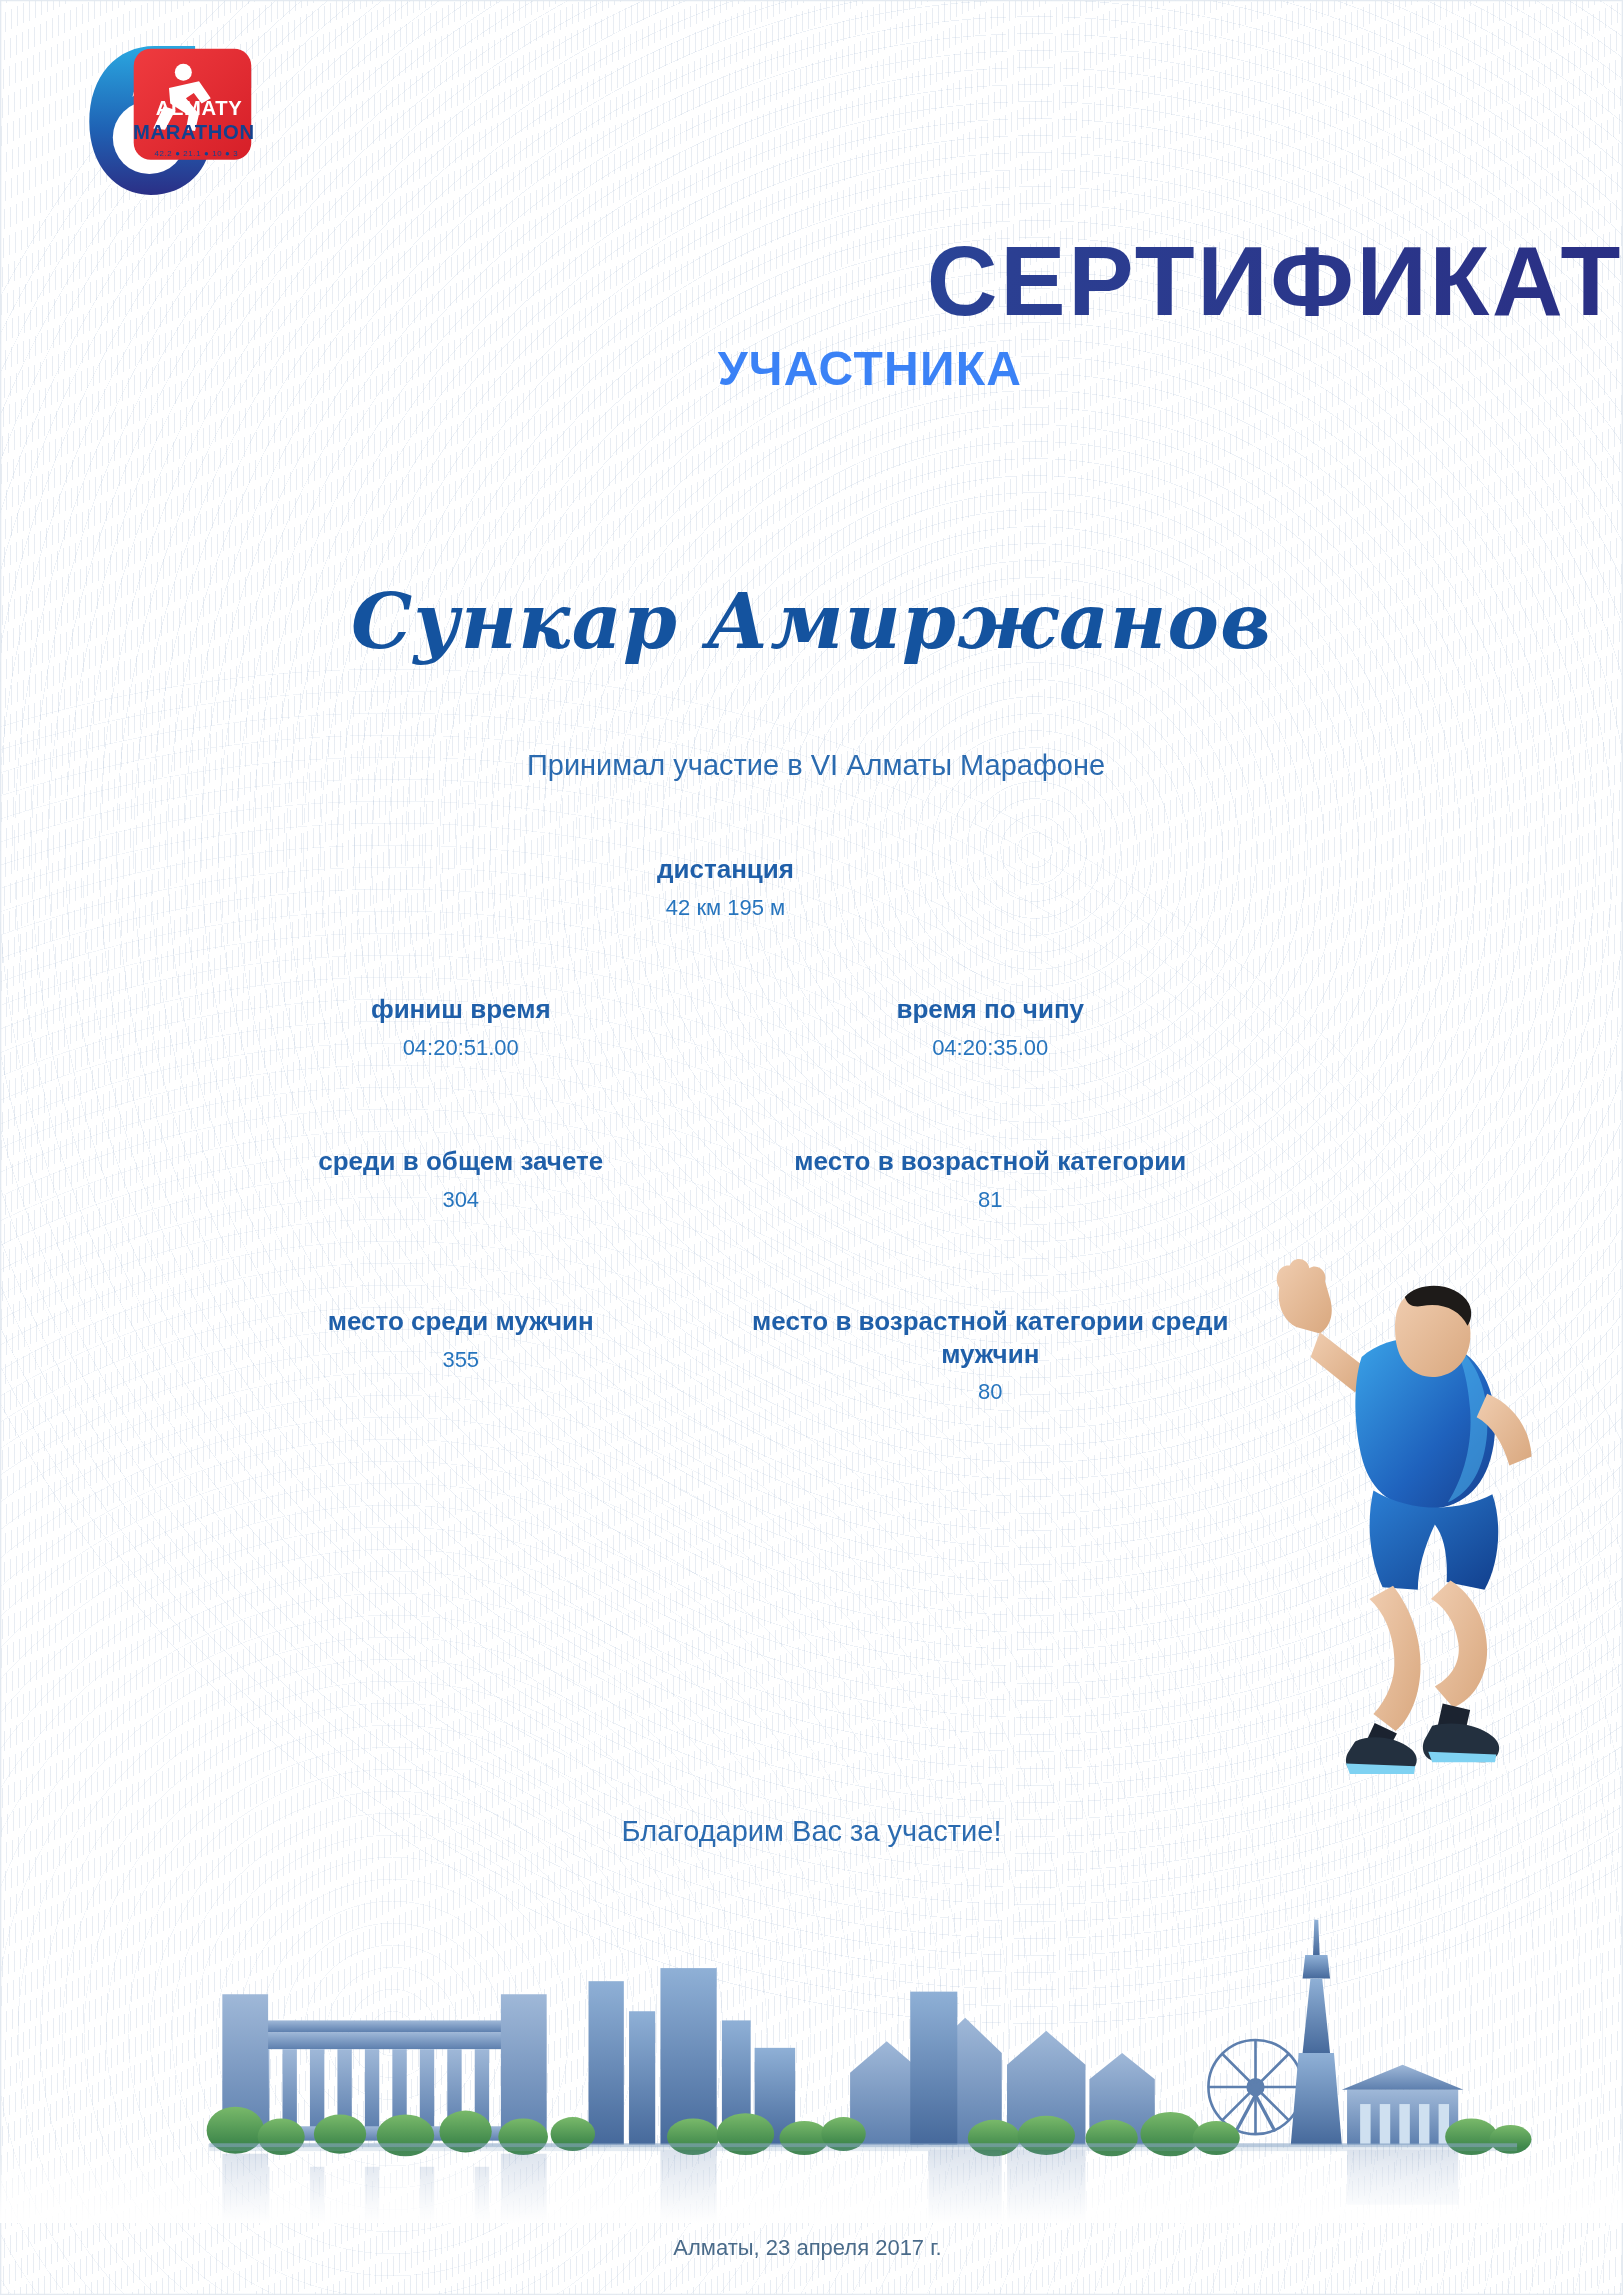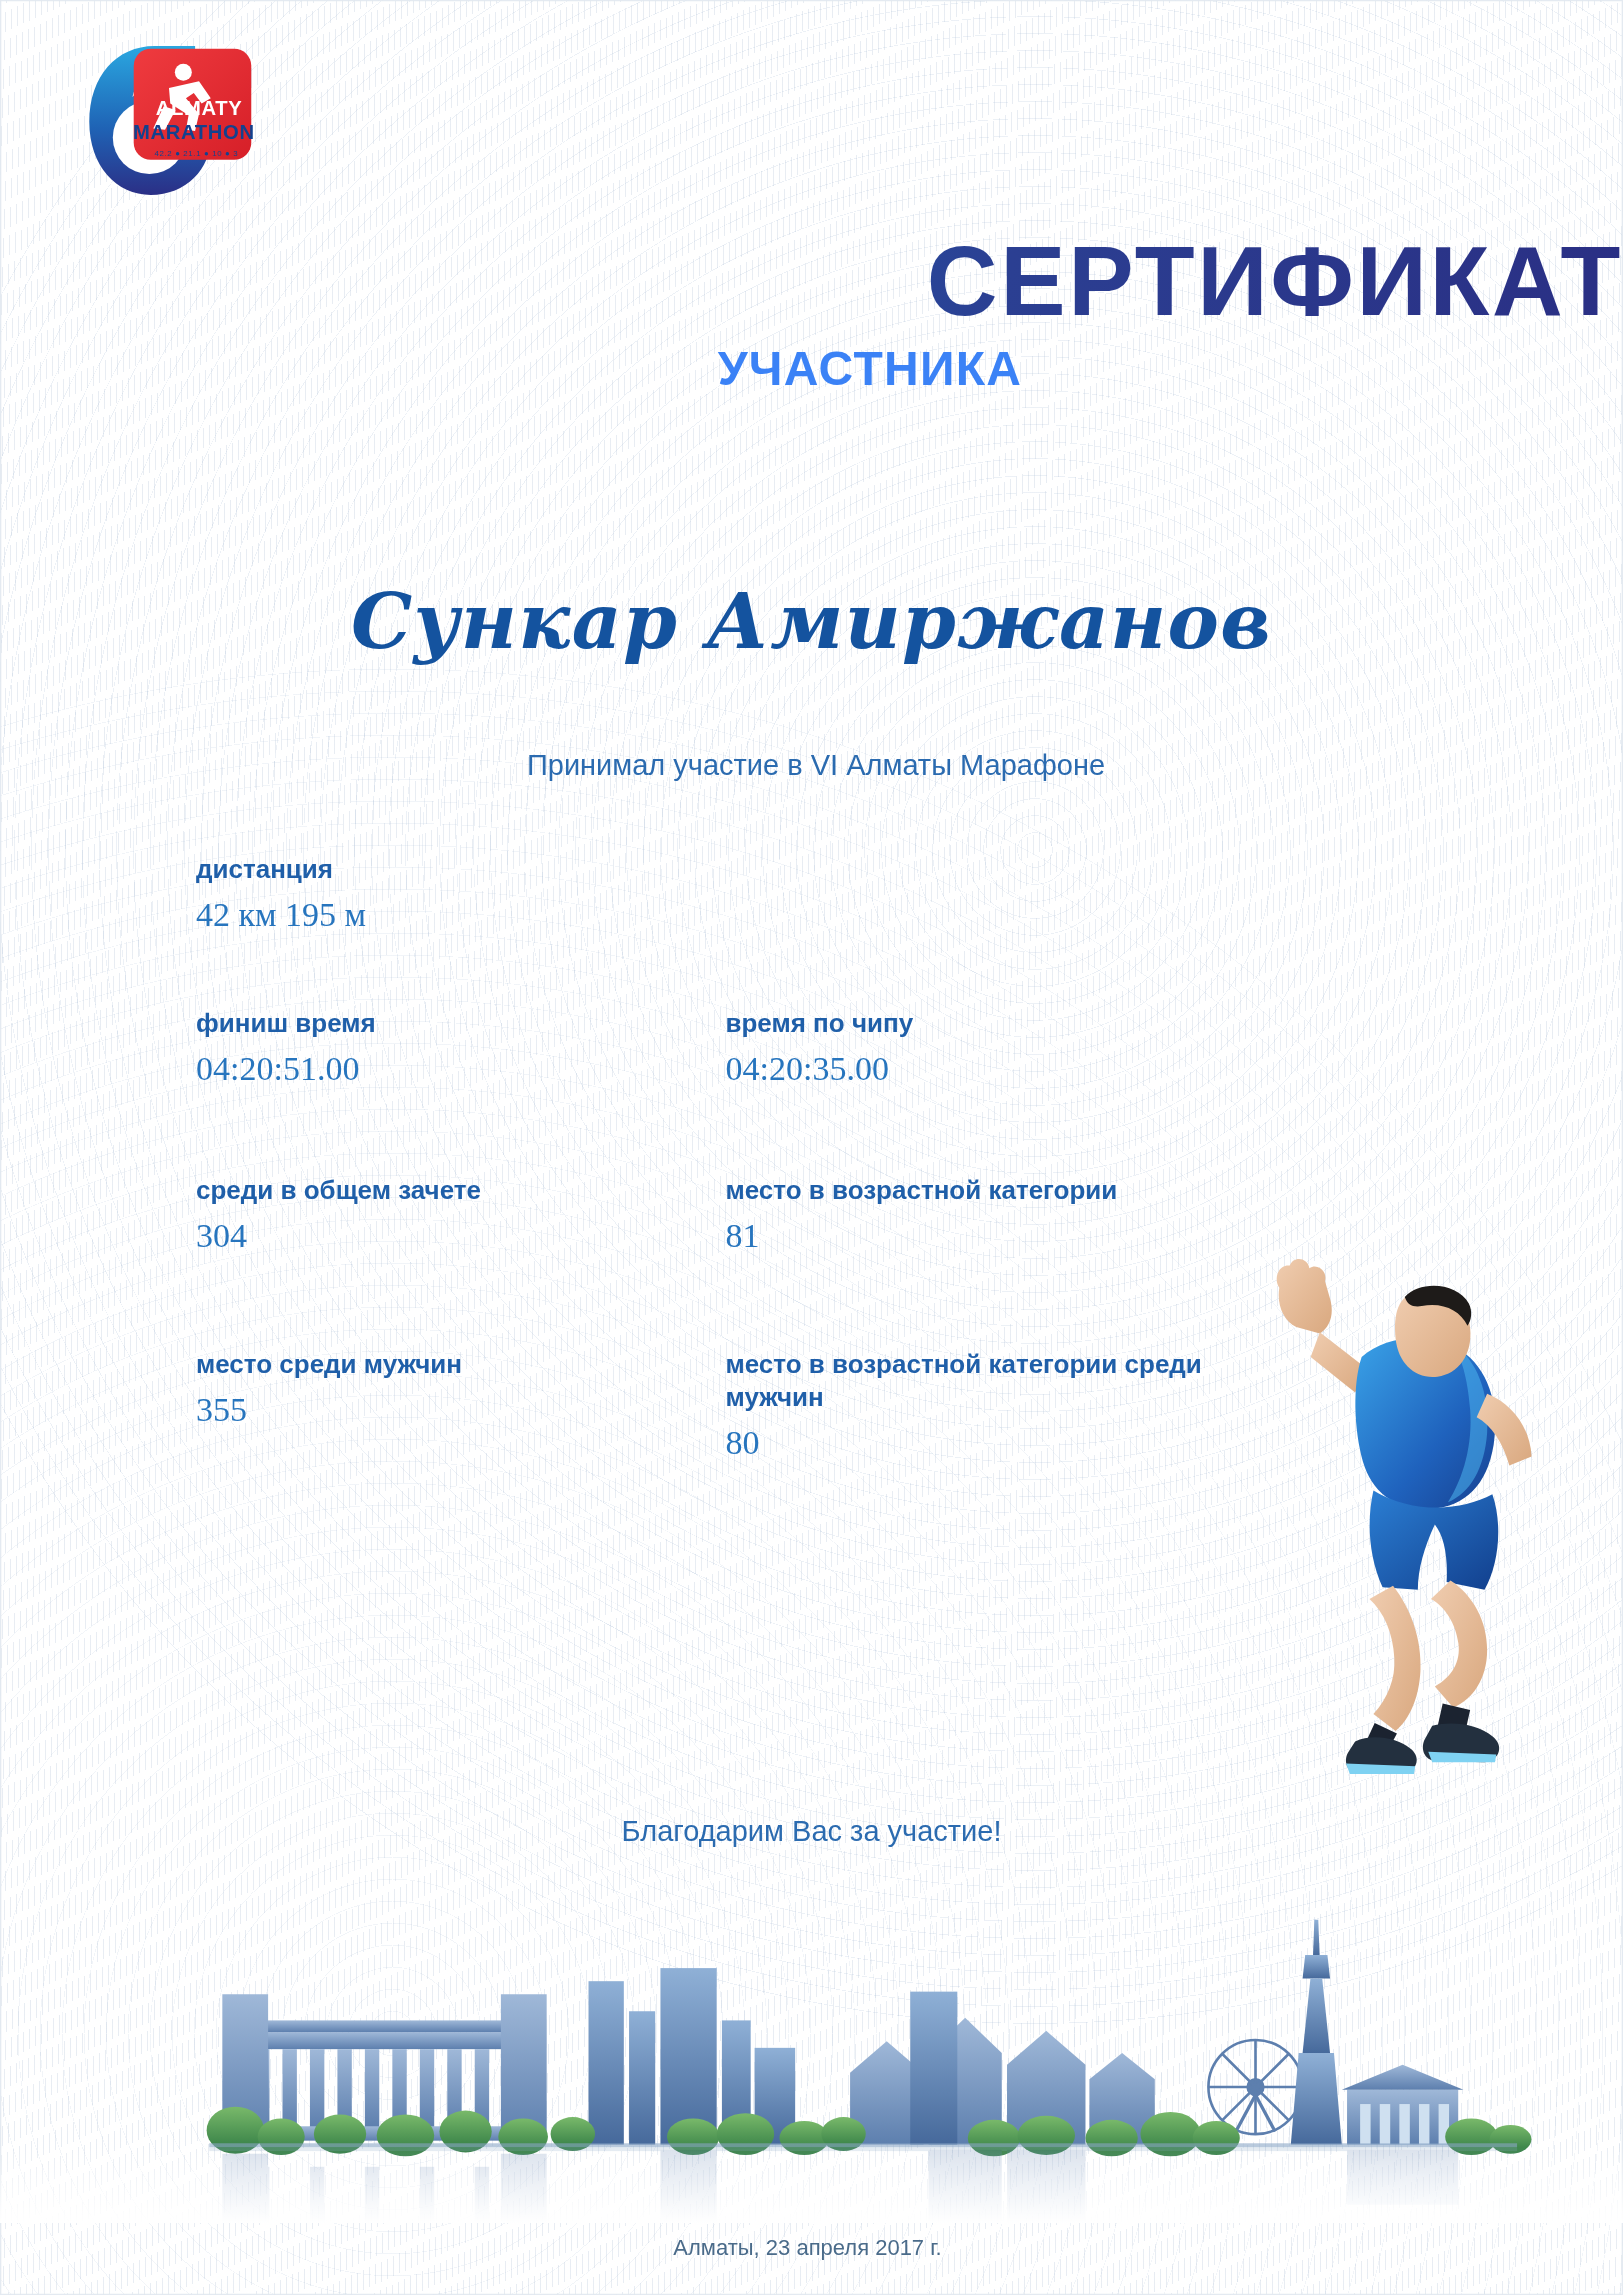--- a/index.html
+++ b/index.html
@@ -125,38 +125,37 @@
     left: 196px;
     width: 1059px;
     top: 853px;
   }
   .res-row {
     display: flex;
     width: 100%;
   }
   .res-cell {
     flex: 1 1 50%;
-    text-align: left;
+    text-align: center;
   }
   .res-cell.full {
     flex: 1 1 100%;
   }
   .res-label {
     font-size: 26px;
     font-weight: bold;
     color: #1f5fa9;
     line-height: 1.25;
   }
   .res-value {
-    font-size: 34px;
+    font-size: 22px;
     font-weight: 400;
     color: #2775be;
     margin-top: 9.2px;
     line-height: 1.2;
-    font-family: Liberation Serif, serif;
   }
   .gap-a { height: 72px; }
   .gap-b { height: 84px; }
   .gap-c { height: 92px; }
 
   
   .thanks {
     position: absolute;
     left: 0;
     right: 0;

